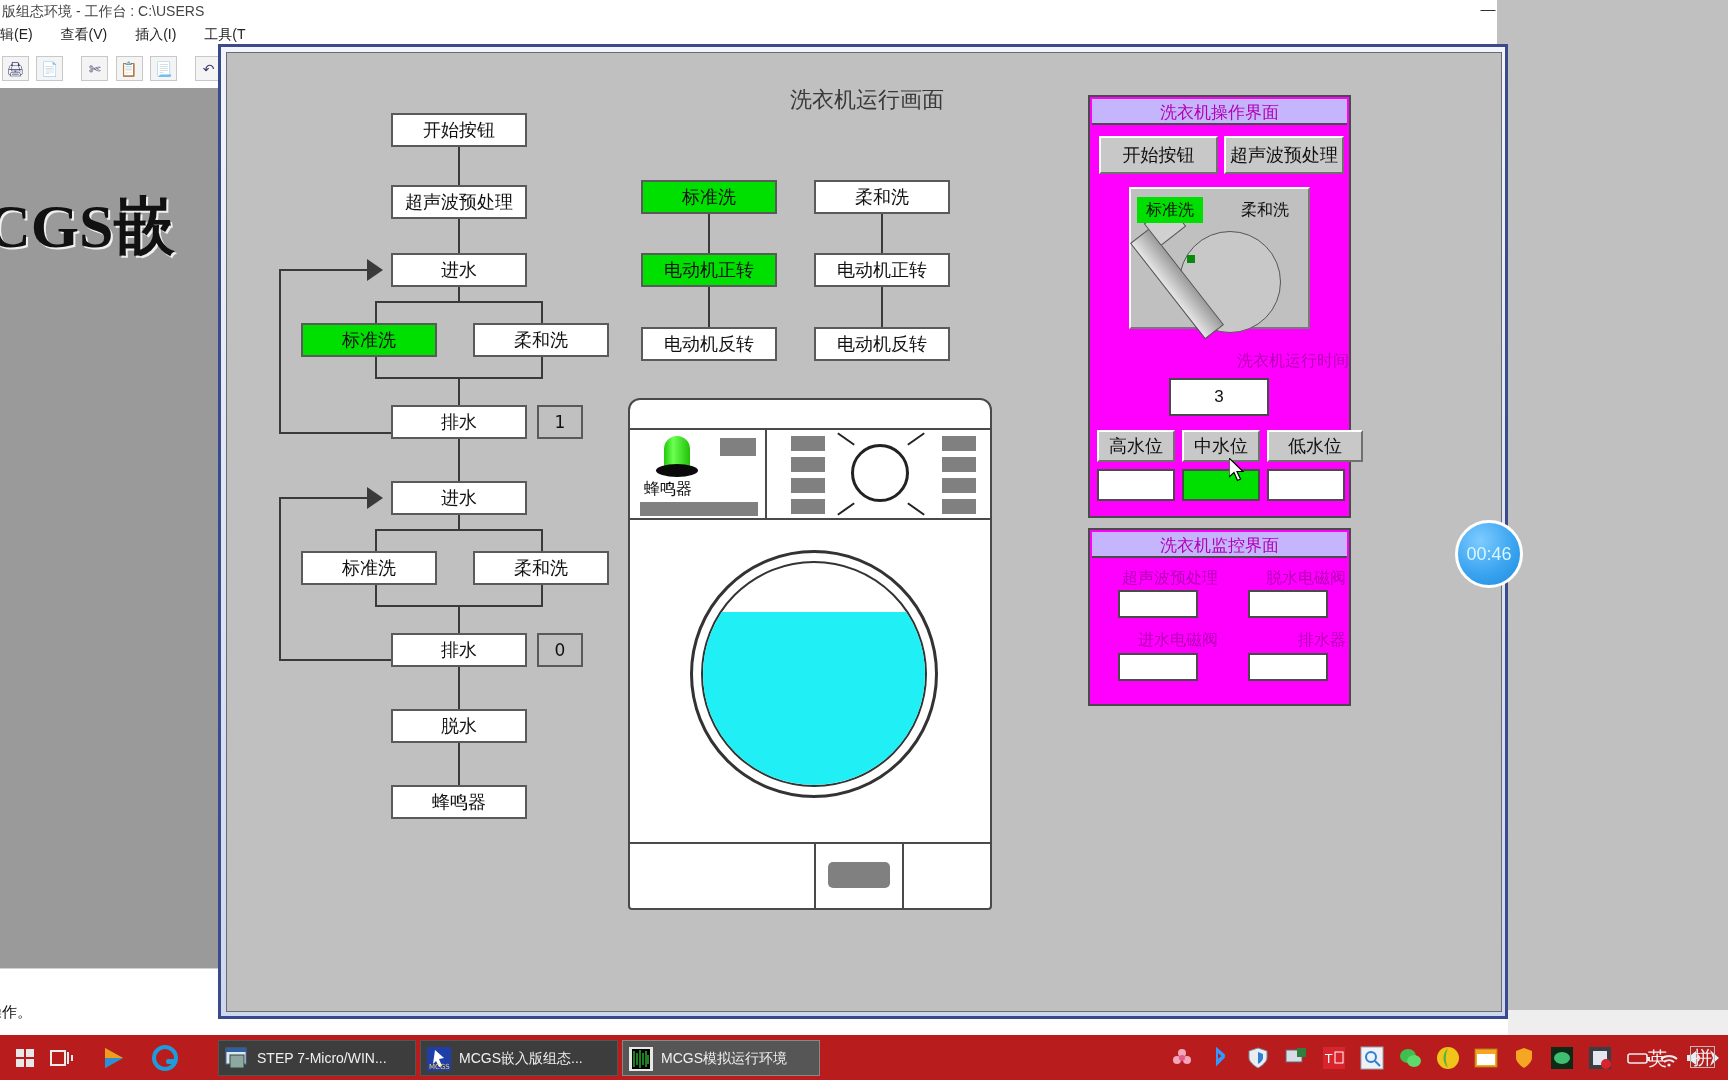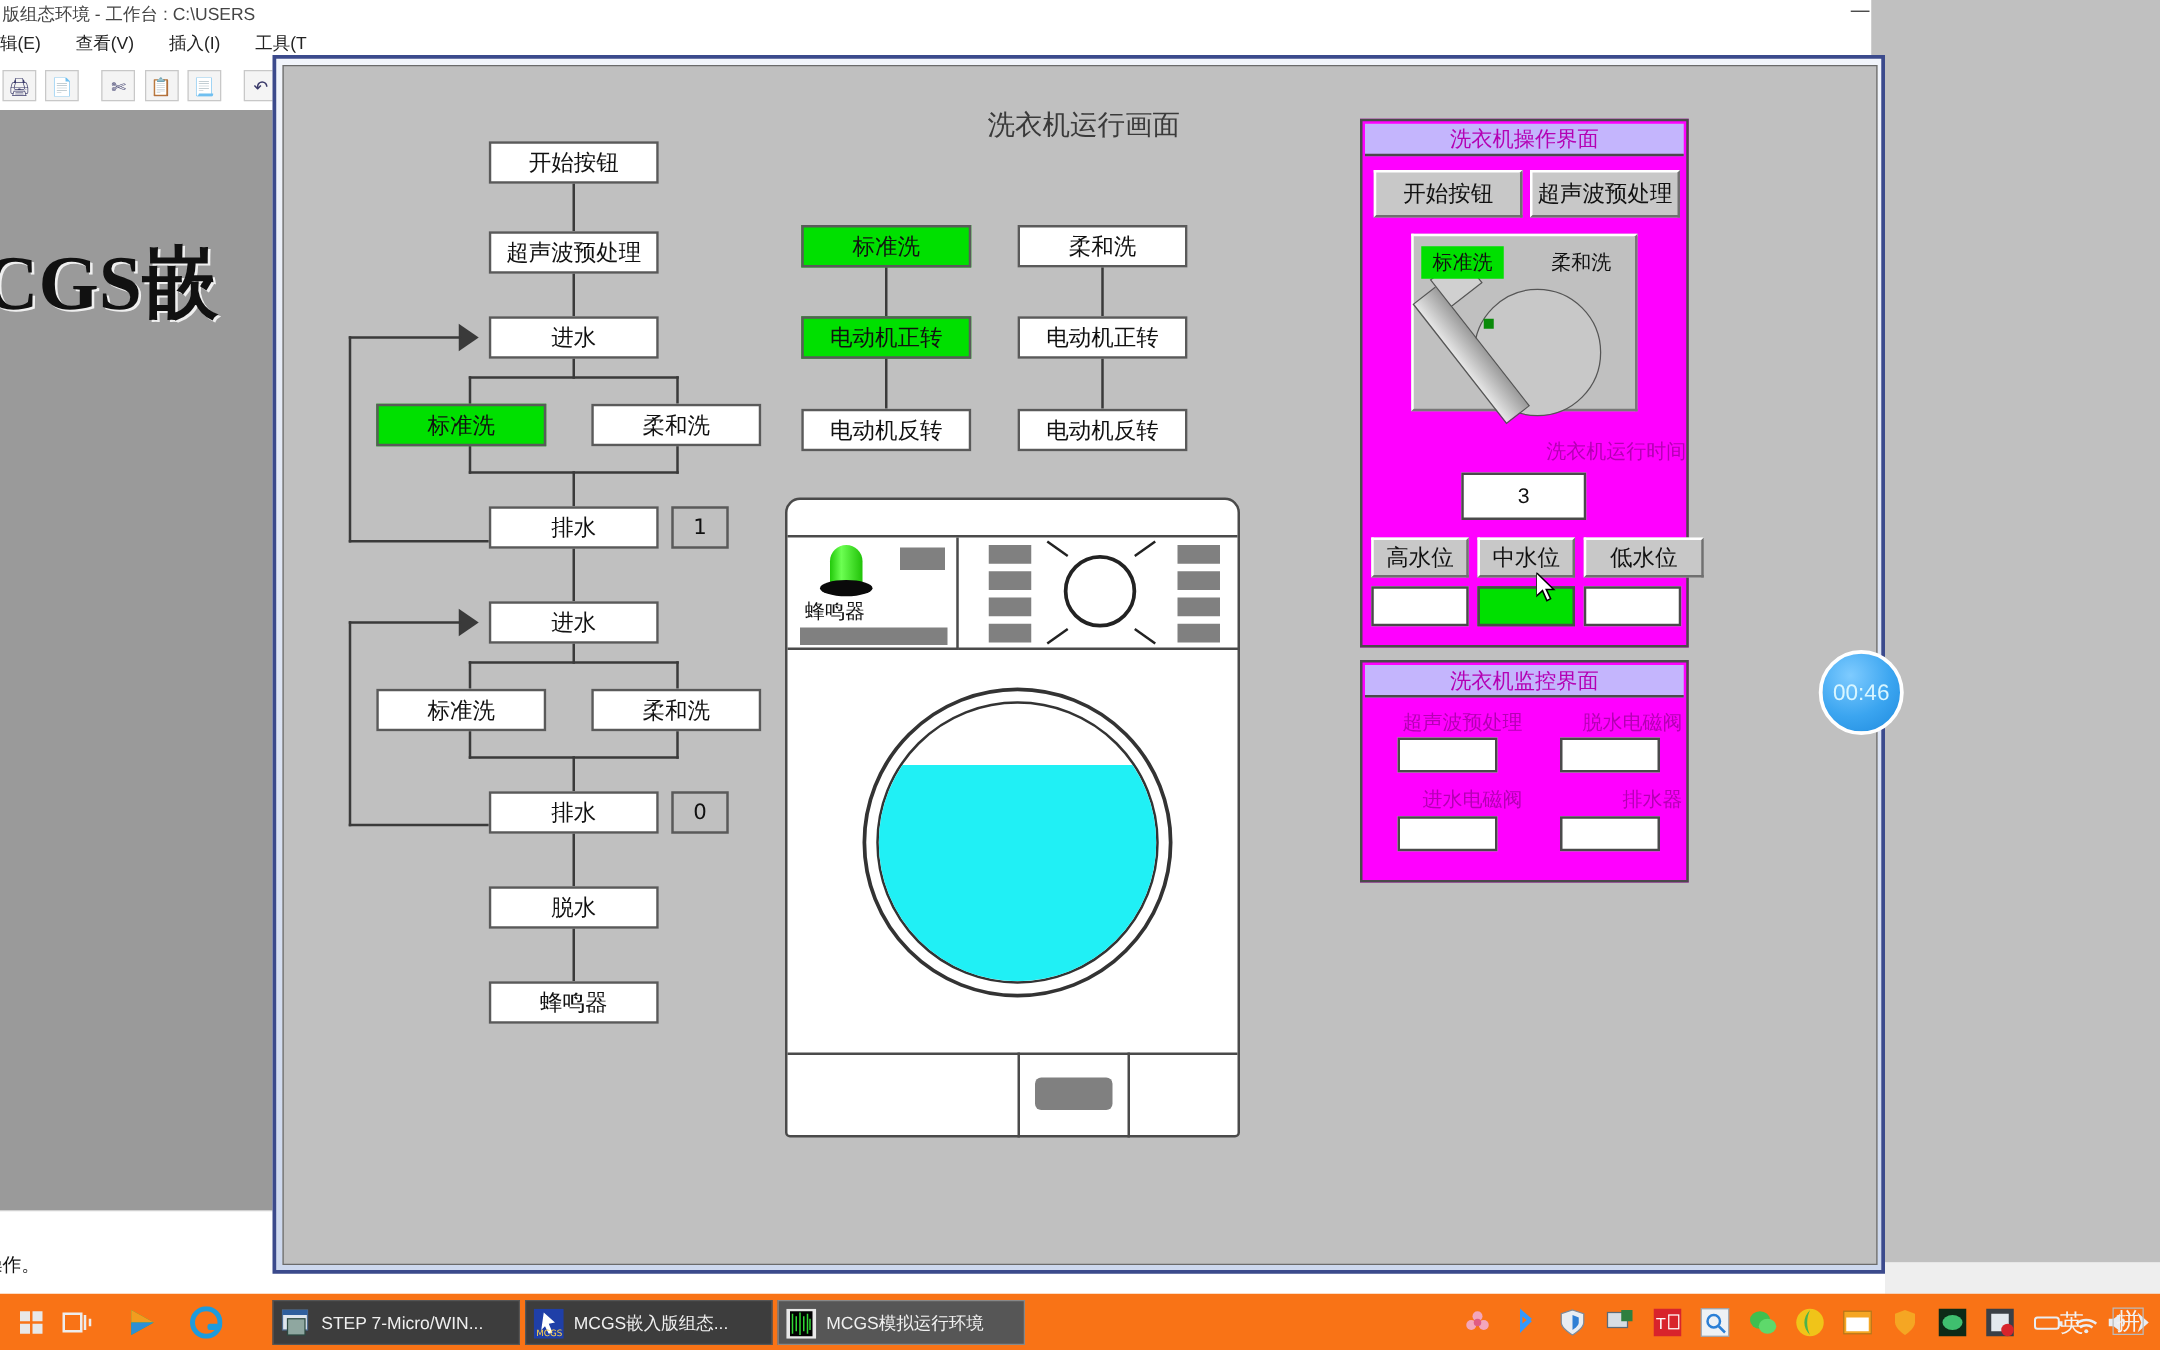--- a/index.html
+++ b/index.html
@@ -281,21 +281,21 @@
   
   #cursor {
     position:absolute; left:1000px; top:405px; width:0; height:0;
     border-left:2px solid transparent;
   }
   #cursor svg { position:absolute; left:0; top:0; }
 
   
   #taskbar {
     position:absolute; left:0; top:1035px; width:1728px; height:45px;
-    background:#f97316;
+    background:#b91c1c;
   }
   .tb-sysicon {
     position:absolute; top:10px; width:26px; height:26px;
   }
   .tb-task {
     position:absolute; top:5px; height:36px;
     background:#3d3d3d; border:1px solid #555;
     color:#f0f0f0; font-size:14px; line-height:34px; box-sizing:border-box;
     padding-left:38px; white-space:nowrap; overflow:hidden;
   }

